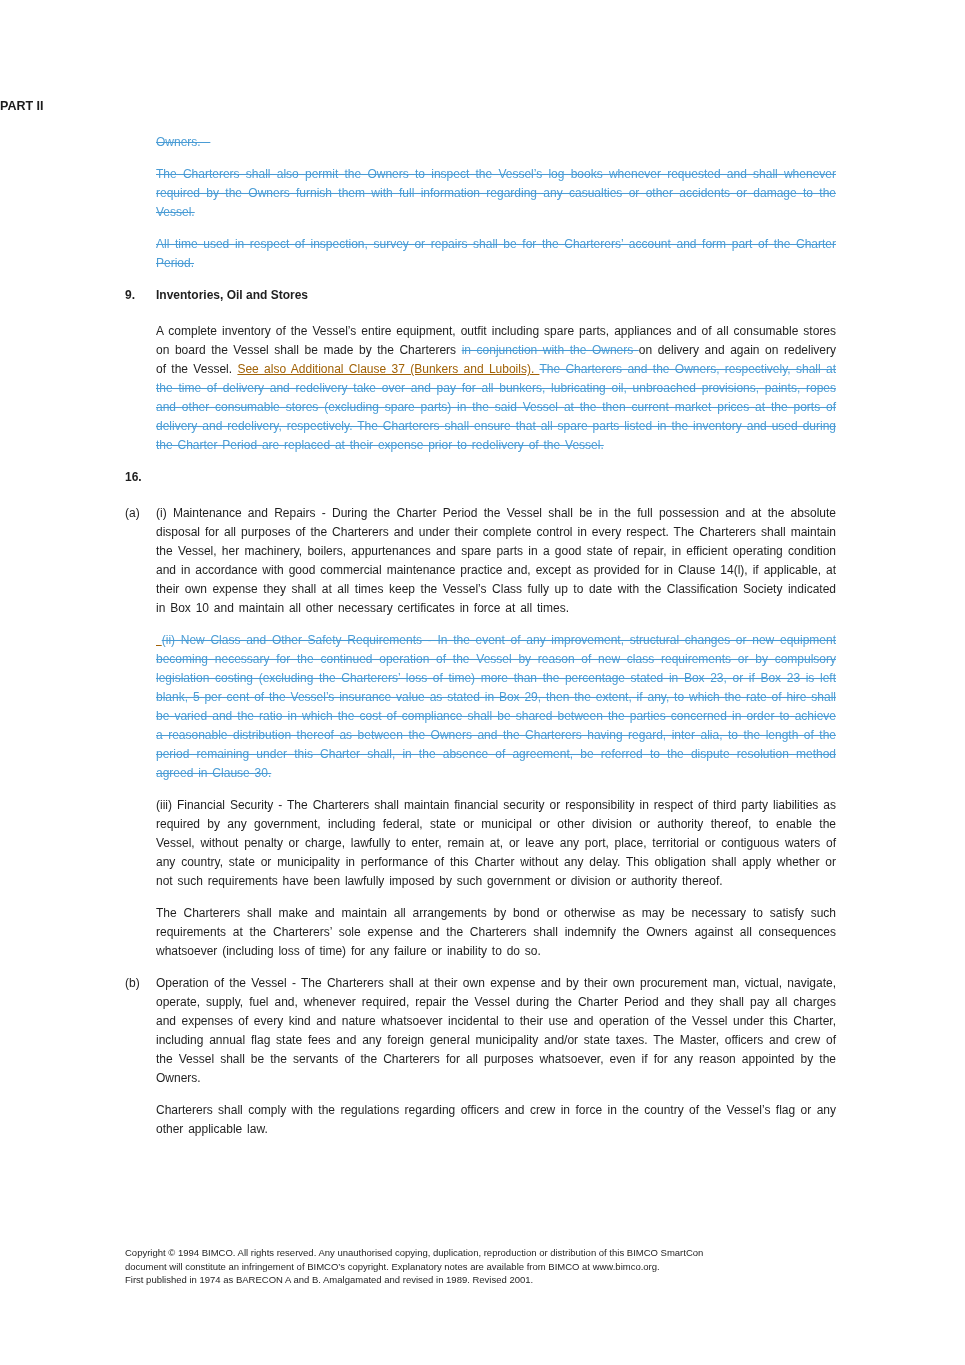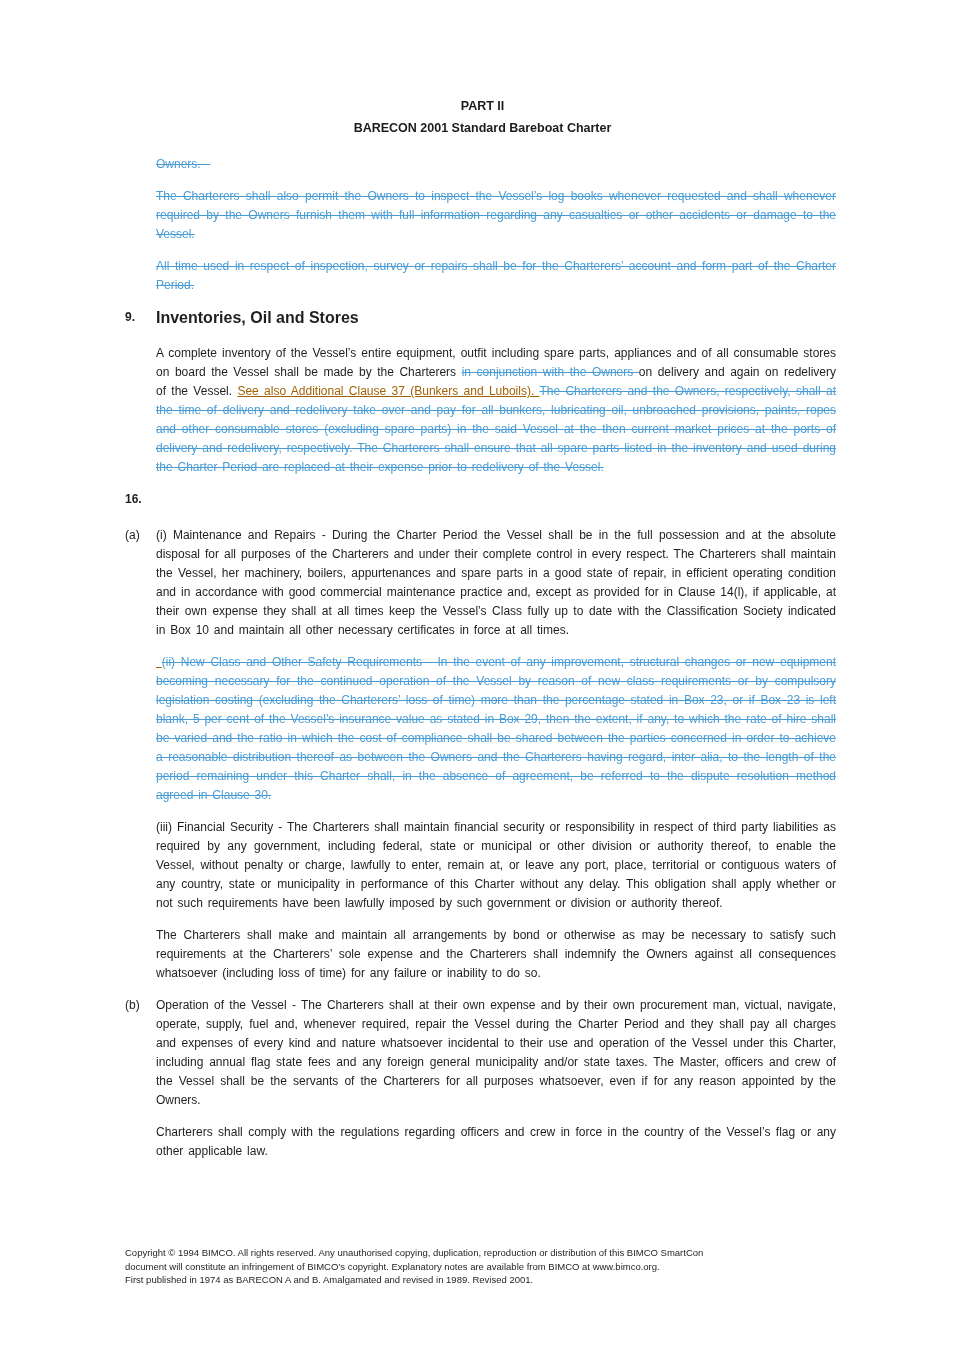--- a/index.html
+++ b/index.html
@@ -7,41 +7,40 @@
     position: relative;
     width: 965px;
     height: 1365px;
     background: #ffffff;
     font-family: "Liberation Sans", sans-serif;
     color: #1f1f1f;
     overflow: hidden;
   }
   .doc-titles {
     padding-top: 95px;
-    text-align: center;
     font-weight: bold;
     font-size: 12.5px;
     line-height: 22px;
     color: #1c1c1c;
   }
   .content { margin-top: 16px; }
   .row {
     display: grid;
     grid-template-columns: 31px 680px;
     margin: 4px 0 13px 125px;
   }
   .row.heading-row { margin-bottom: 17px; }
   .marker {
     font-size: 12px;
     line-height: 19px;
   }
   .marker.bold { font-weight: bold; }
   .heading {
     margin: 0;
-    font-size: 16px;
+    font-size: 12px;
     line-height: 19px;
     font-weight: bold;
   }
   .para {
     margin: 0;
     font-size: 12px;
     line-height: 19px;
     text-align: justify;
     word-spacing: 1.5px;
   }
@@ -65,21 +64,20 @@
   .fline { margin: 0; }
   .fline strong { font-weight: normal; margin-top: 20px; }
 </style>
 </head>
 <body>
 
 <div class="page">
 
   <header class="doc-titles">
     <div>PART II</div>
-    <div>BARECON 2001 Standard Bareboat Charter</div>
   </header>
 
   <div class="content">
 
     <div class="row">
       <div class="marker"></div>
       <p class="para"><span class="del">Owners.&nbsp;&nbsp;</span></p>
     </div>
 
     <div class="row">

